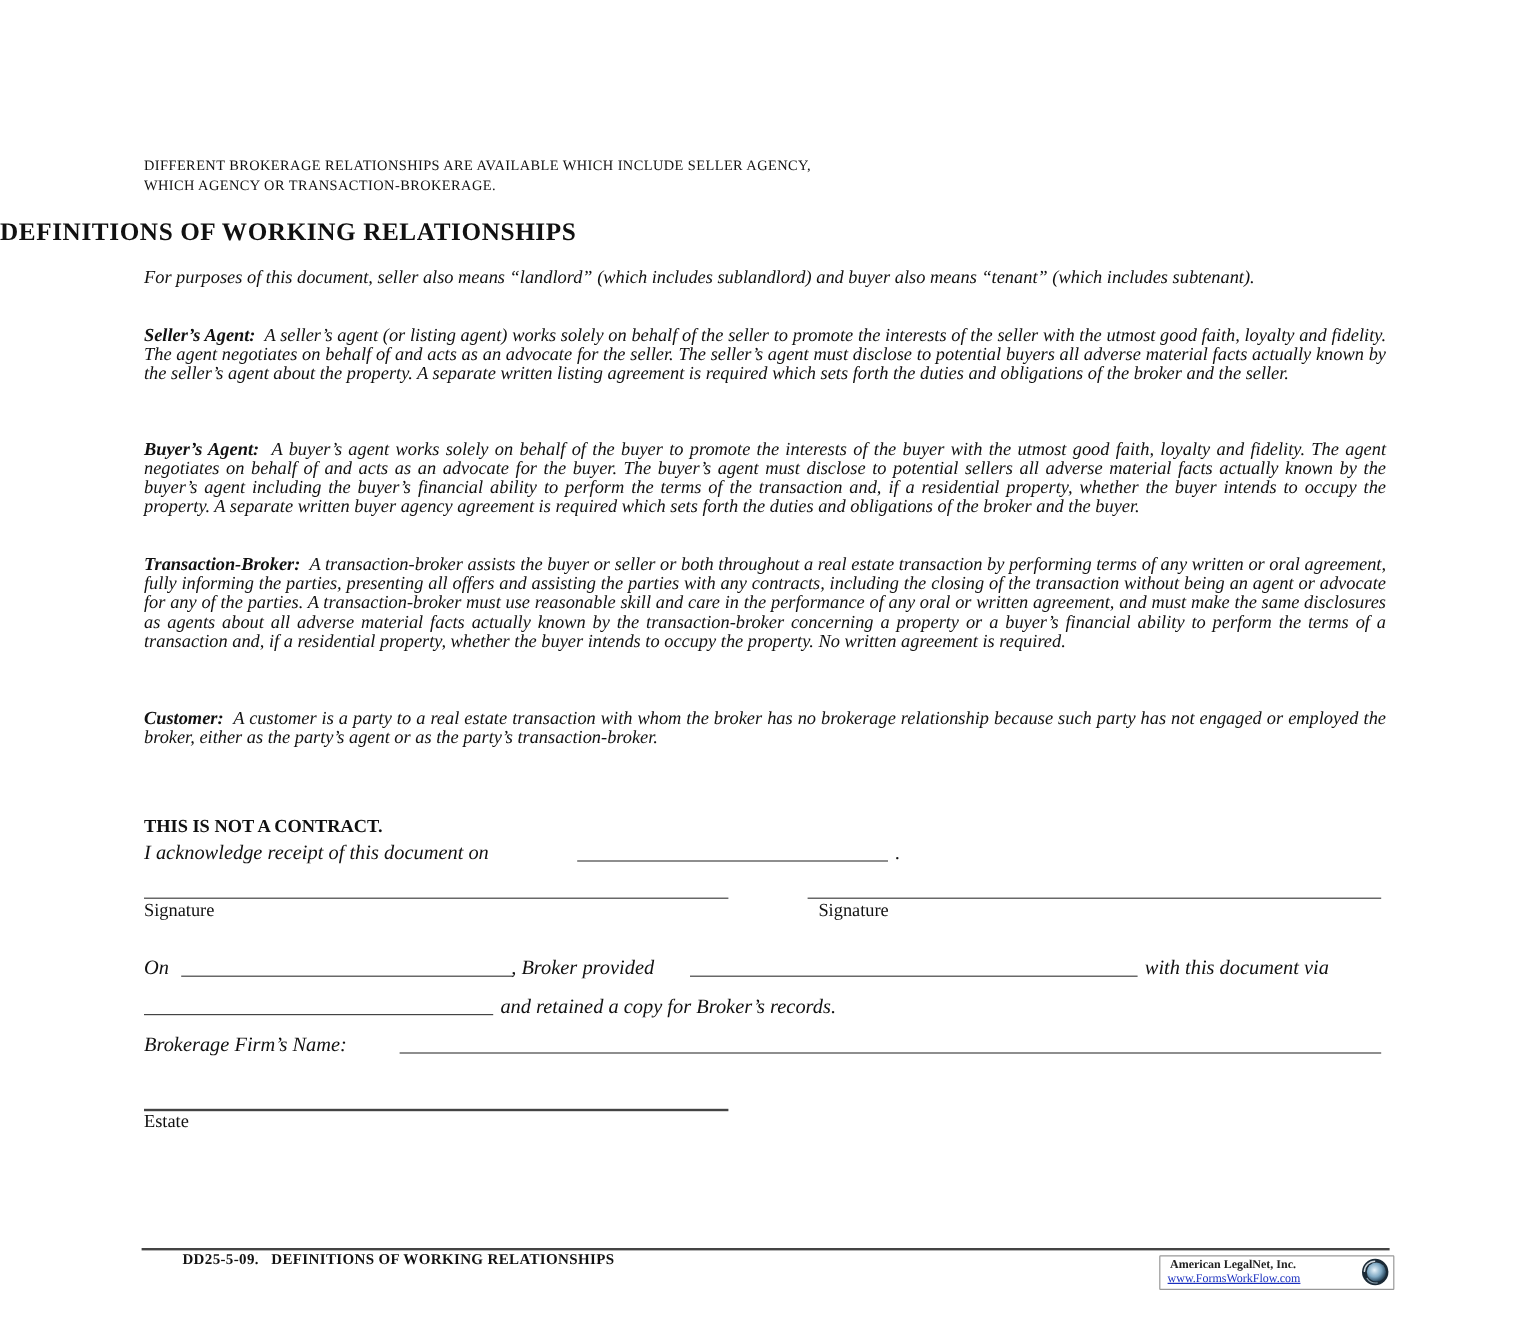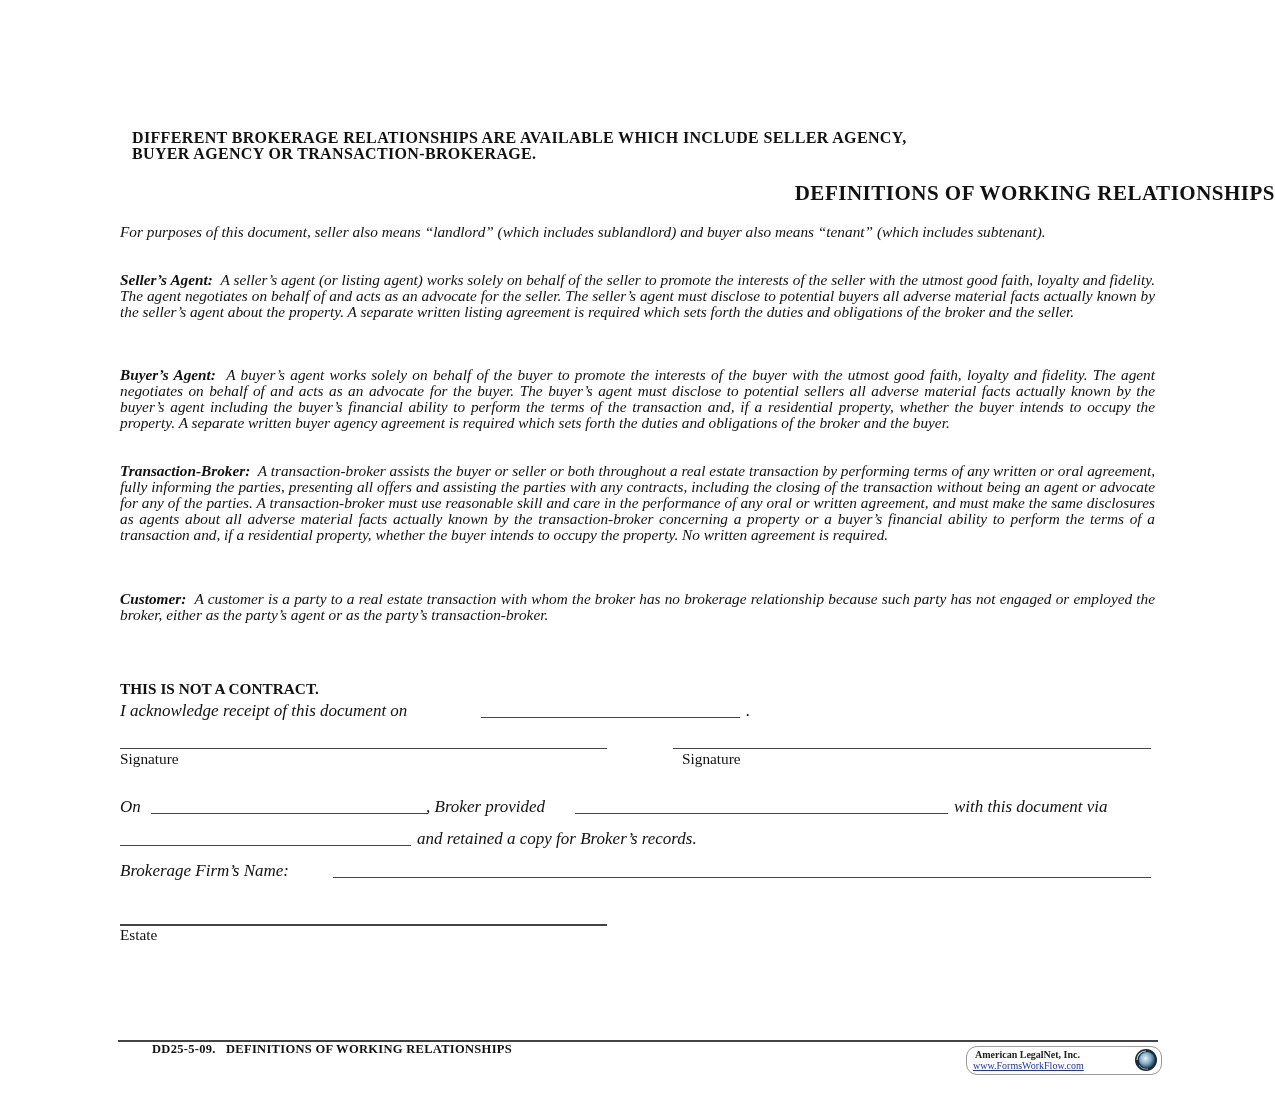--- a/index.html
+++ b/index.html
@@ -27,32 +27,32 @@
     left: 113px; top: 80px;
     width: 1044px; height: 31px;
     border: 1.5px solid #222;
     box-shadow: 2px 2px 0 #777;
     padding: 2px 0 0 5px;
     font-size: 14px;
     line-height: 16px;
   }
 
   .banner {
-    left: 132px; top: 130px;
+    left: 120px; top: 130px;
     width: 1040px;
-    font-weight: bold;
-    font-size: 16px;
+    font-weight: normal;
+    font-size: 12px;
     line-height: 16px;
     letter-spacing: 0.35px;
   }
 
   .doc-title {
     left: 0; top: 181px;
     width: 1275px;
-    text-align: right;
+    text-align: left;
     font-weight: bold;
     font-size: 21px;
     letter-spacing: 0.5px;
   }
 
   .para {
     left: 120px;
     width: 1035px;
     font-size: 15.3px;
     line-height: 16px;
@@ -95,21 +95,21 @@
     font-weight: bold;
     font-size: 12.5px;
     letter-spacing: 0.3px;
     margin-left: 32px;
   }
 
   .logo-box {
     left: 966px; top: 1046px;
     width: 194px; height: 27px;
     border: 1px solid #999;
-    border-radius: 11px;
+    border-radius: 1px;
     background: #fff;
   }
   .logo-company {
     position: absolute;
     left: 8px; top: 2px;
     font-size: 10px;
     font-weight: bold;
     color: #222;
     white-space: nowrap;
   }
@@ -128,21 +128,21 @@
   }
 </style>
 </head>
 <body>
 
 <div class="page">
 
 
   <div class="abs banner">
     <div>DIFFERENT BROKERAGE RELATIONSHIPS ARE AVAILABLE WHICH INCLUDE SELLER AGENCY,</div>
-    <div>BUYER AGENCY OR TRANSACTION-BROKERAGE.</div>
+    <div>WHICH AGENCY OR TRANSACTION-BROKERAGE.</div>
   </div>
 
   <div class="abs doc-title">DEFINITIONS OF WORKING RELATIONSHIPS</div>
 
   <div class="abs para" style="top:224px;">For purposes of this document, seller also means “landlord” (which includes sublandlord) and buyer also means “tenant” (which includes subtenant).</div>
 
   <div class="abs para" style="top:272px;">
     <span class="term">Seller’s Agent:</span>&nbsp;
     <span>A seller’s agent (or listing agent) works solely on behalf of the seller to promote the interests of the seller with the utmost good faith, loyalty and fidelity. The agent negotiates on behalf of and acts as an advocate for the seller. The seller’s agent must disclose to potential buyers all adverse material facts actually known by the seller’s agent about the property. A separate written listing agreement is required which sets forth the duties and obligations of the broker and the seller.</span>
   </div>

